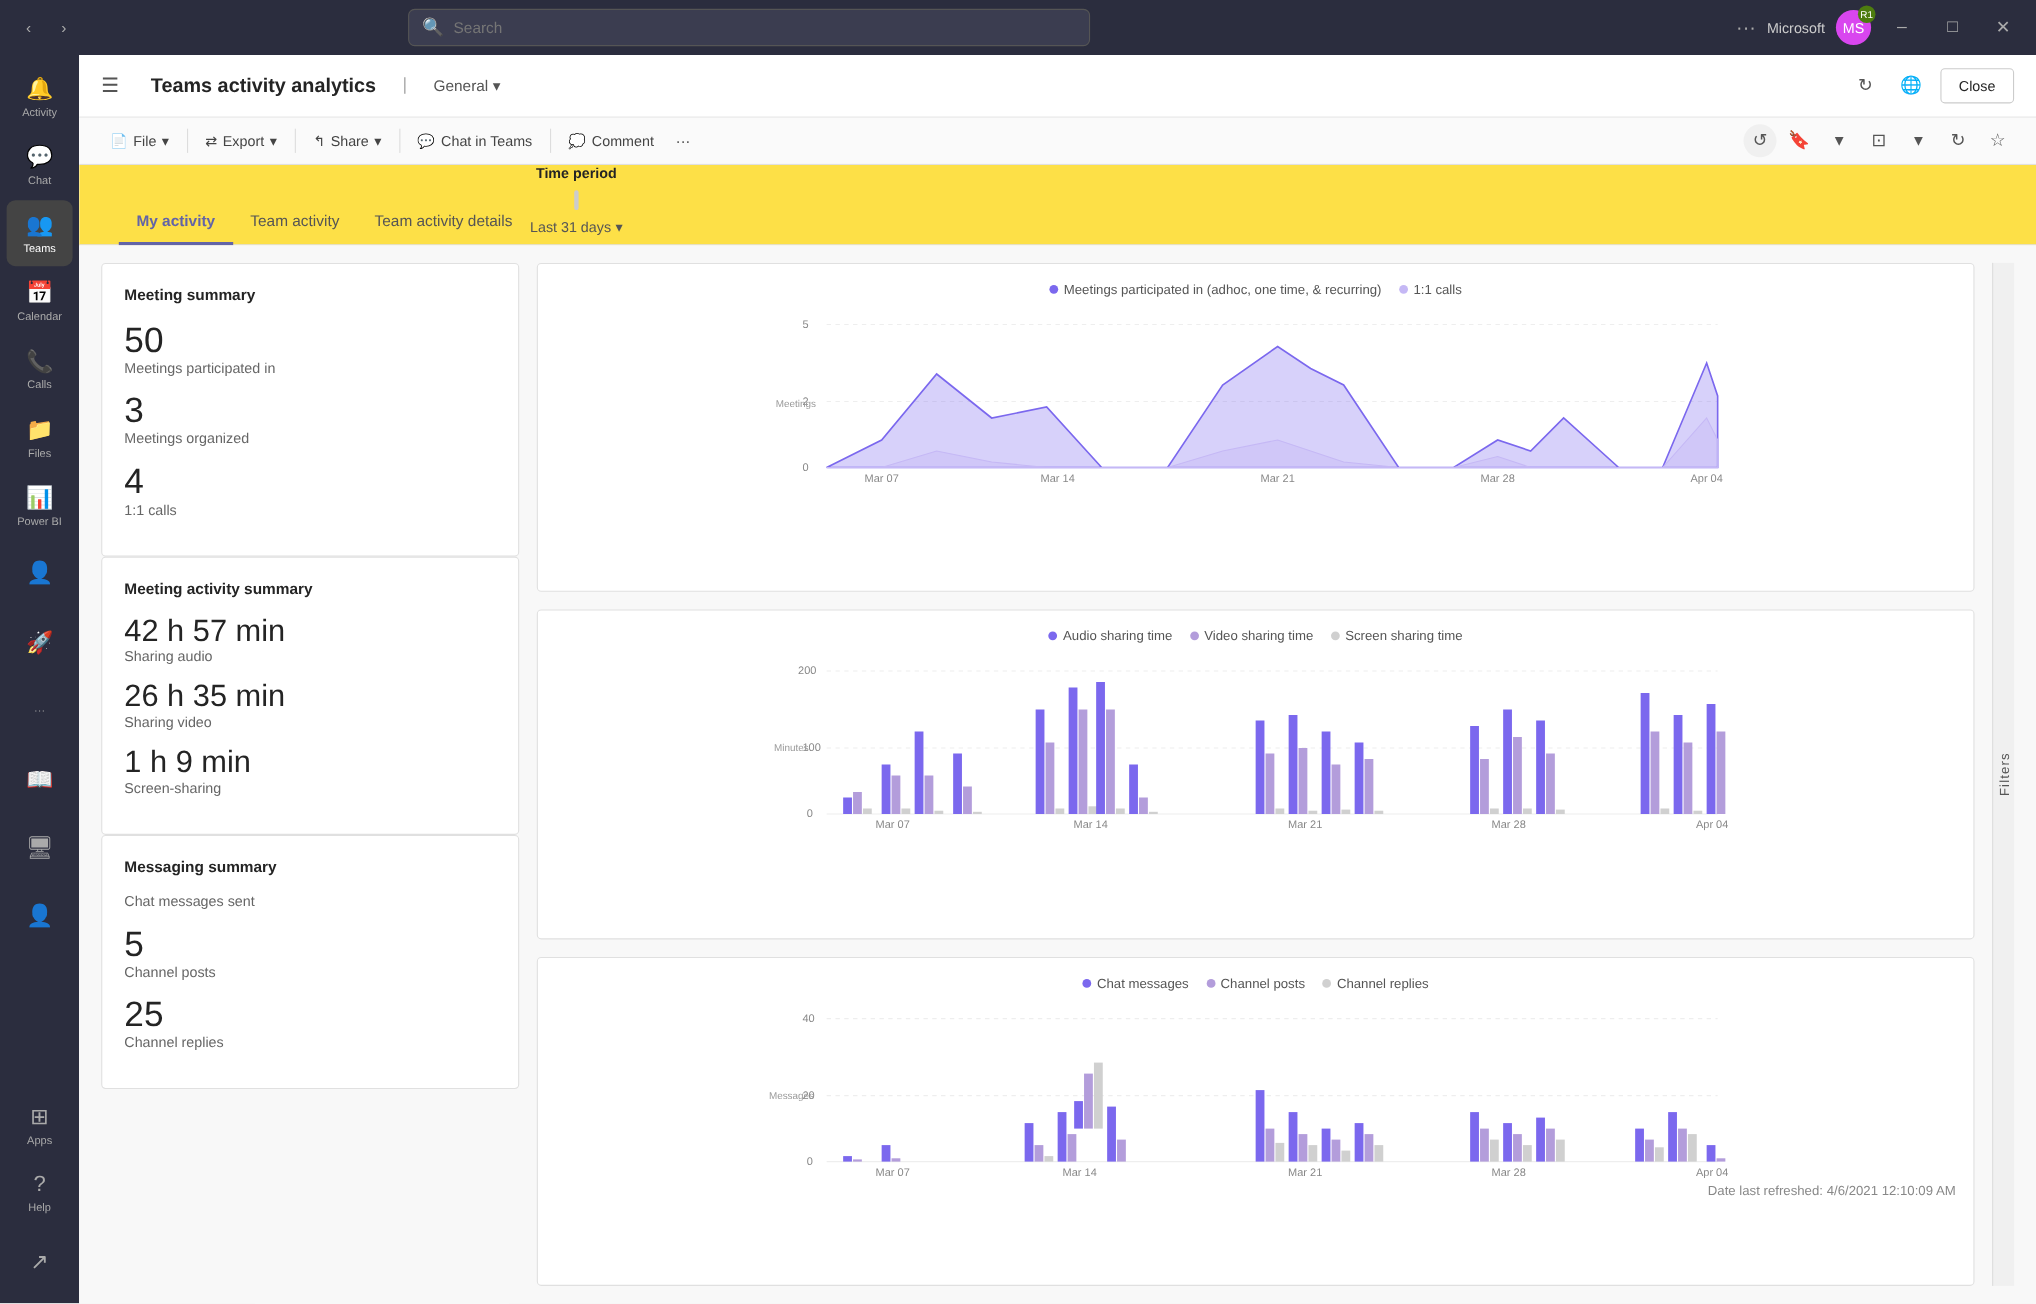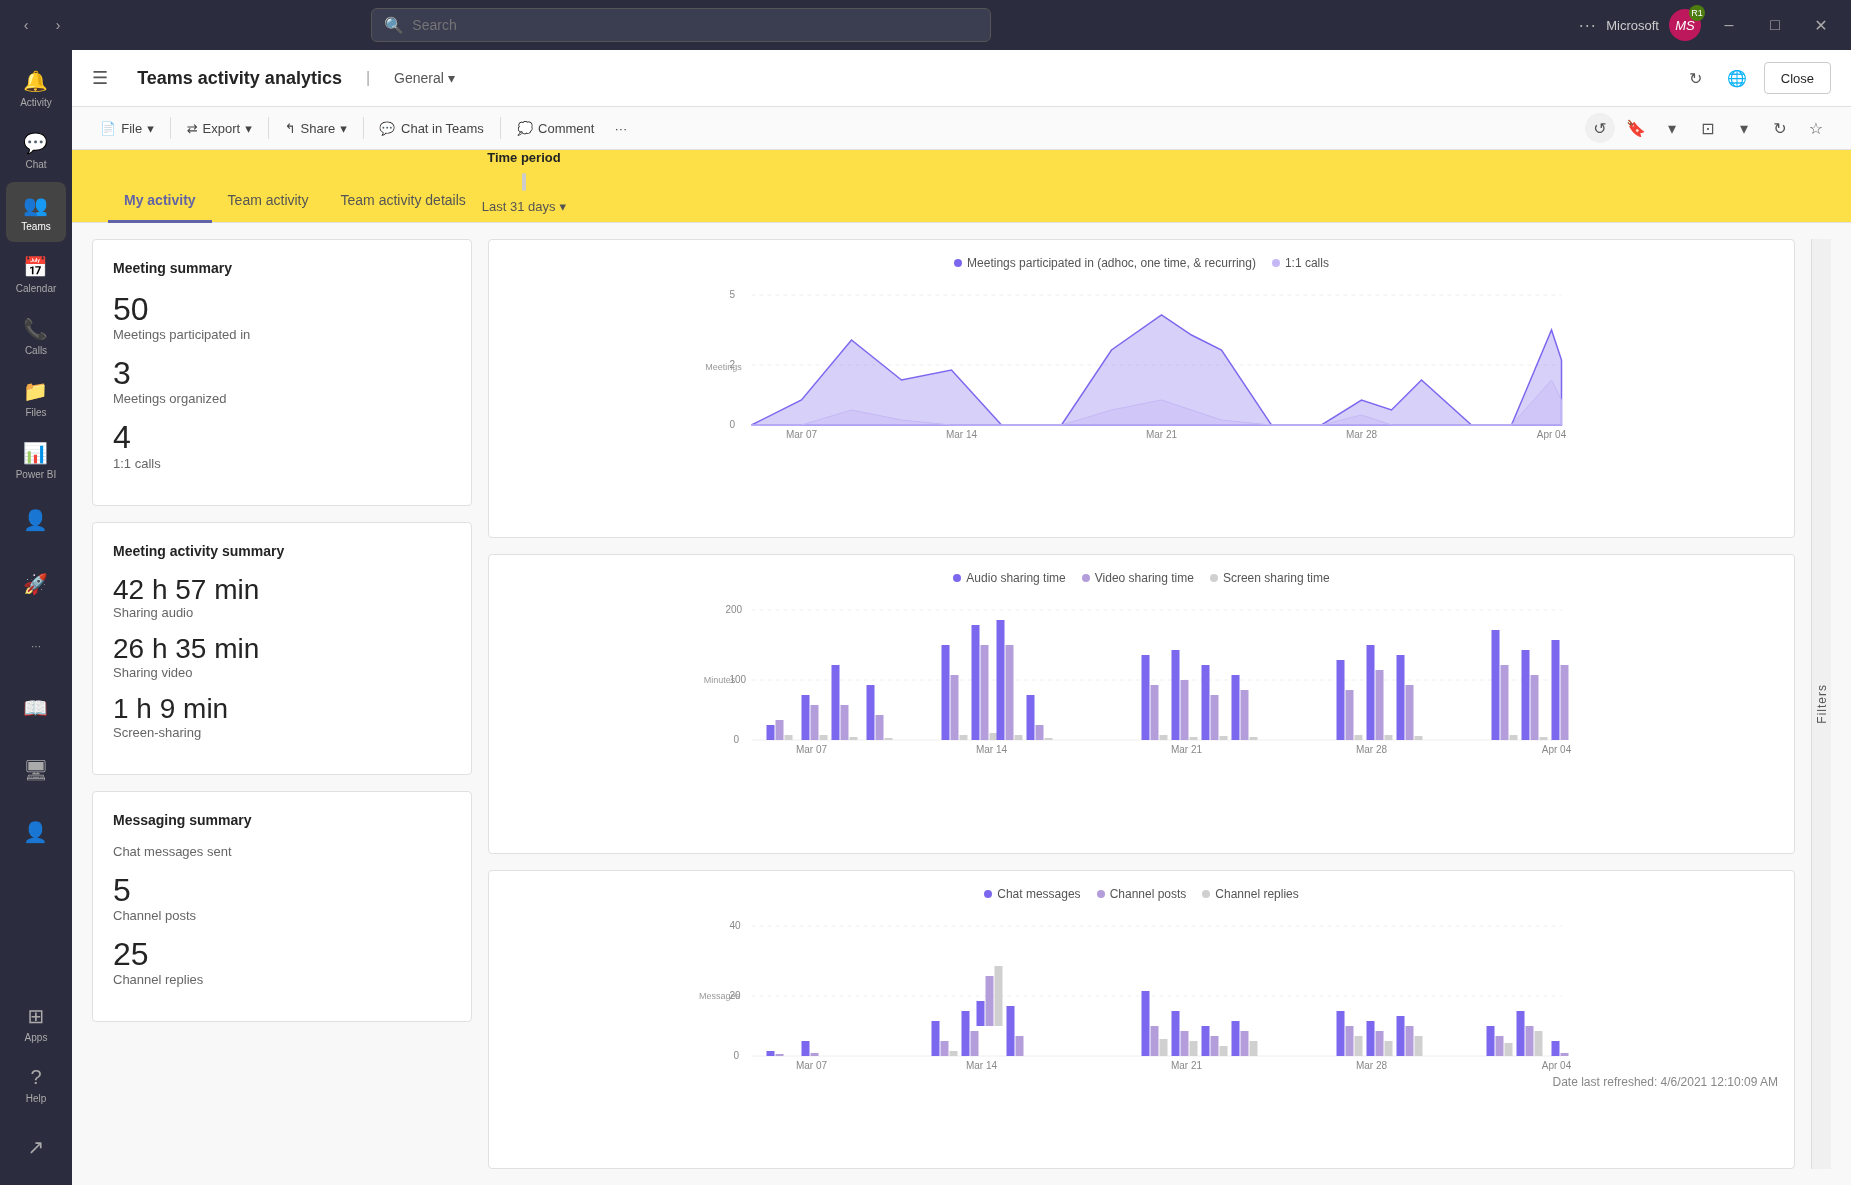--- a/index.html
+++ b/index.html
@@ -29,22 +29,22 @@
     }
     .search-bar input {
       background: none; border: none; outline: none; color: #ccc;
       font-size: 14px; flex: 1;
     }
     .title-bar-right { display: flex; align-items: center; gap: 10px; margin-left: auto; }
     .title-bar-right .more-btn { background: none; border: none; color: #aaa; cursor: pointer; font-size: 18px; }
     .ms-label { color: #ccc; font-size: 13px; }
     .avatar-wrap { position: relative; }
     .avatar {
-      width: 32px; height: 32px; border-radius: 50%; background: #be185d;
-      display: flex; align-items: center; justify-content: center; color: white; font-size: 13px; font-style: italic;
+      width: 32px; height: 32px; border-radius: 50%; background: #d946ef;
+      display: flex; align-items: center; justify-content: center; color: white; font-size: 13px;
     }
     .avatar-badge {
       position: absolute; top: -4px; right: -4px;
       background: #4d7c0f; color: white; font-size: 9px; width: 16px; height: 16px;
       border-radius: 50%; display: flex; align-items: center; justify-content: center;
     }
     .win-btn { background: none; border: none; color: #aaa; cursor: pointer; font-size: 16px; width: 36px; height: 36px; display: flex; align-items: center; justify-content: center; }
 
     
     .app-body { display: flex; flex: 1; overflow: hidden; }
@@ -127,21 +127,21 @@
     }
     .time-period-label { font-weight: 600; color: #242424; }
     .time-period-bar { width: 4px; height: 18px; background: #ccc; border-radius: 2px; }
     .time-period-select {
       border: none; background: none; font-size: 13px; color: #555;
       cursor: pointer; display: flex; align-items: center; gap: 4px;
     }
 
     
     .dashboard { flex: 1; overflow-y: auto; padding: 16px 20px; background: #f8f8f8; display: flex; gap: 16px; }
-    .left-panel { width: 380px; flex-shrink: 0; display: flex; flex-direction: column; gap: 16px; }
+    .left-panel { width: 380px; flex-shrink: 0; display: flex; flex-direction: column; }
     .right-panel { flex: 1; display: flex; flex-direction: column; gap: 16px; position: relative; }
 
     .summary-card {
       background: white; border: 1px solid #e0e0e0; border-radius: 4px; padding: 20px;
     }
     .summary-card h3 { font-size: 14px; font-weight: 600; color: #242424; margin-bottom: 16px; }
     .stat-number { font-size: 32px; font-weight: 300; color: #242424; line-height: 1.1; }
     .stat-label { font-size: 13px; color: #666; margin-bottom: 14px; }
     .stat-number-sm { font-size: 28px; font-weight: 300; color: #242424; line-height: 1.1; }
 

